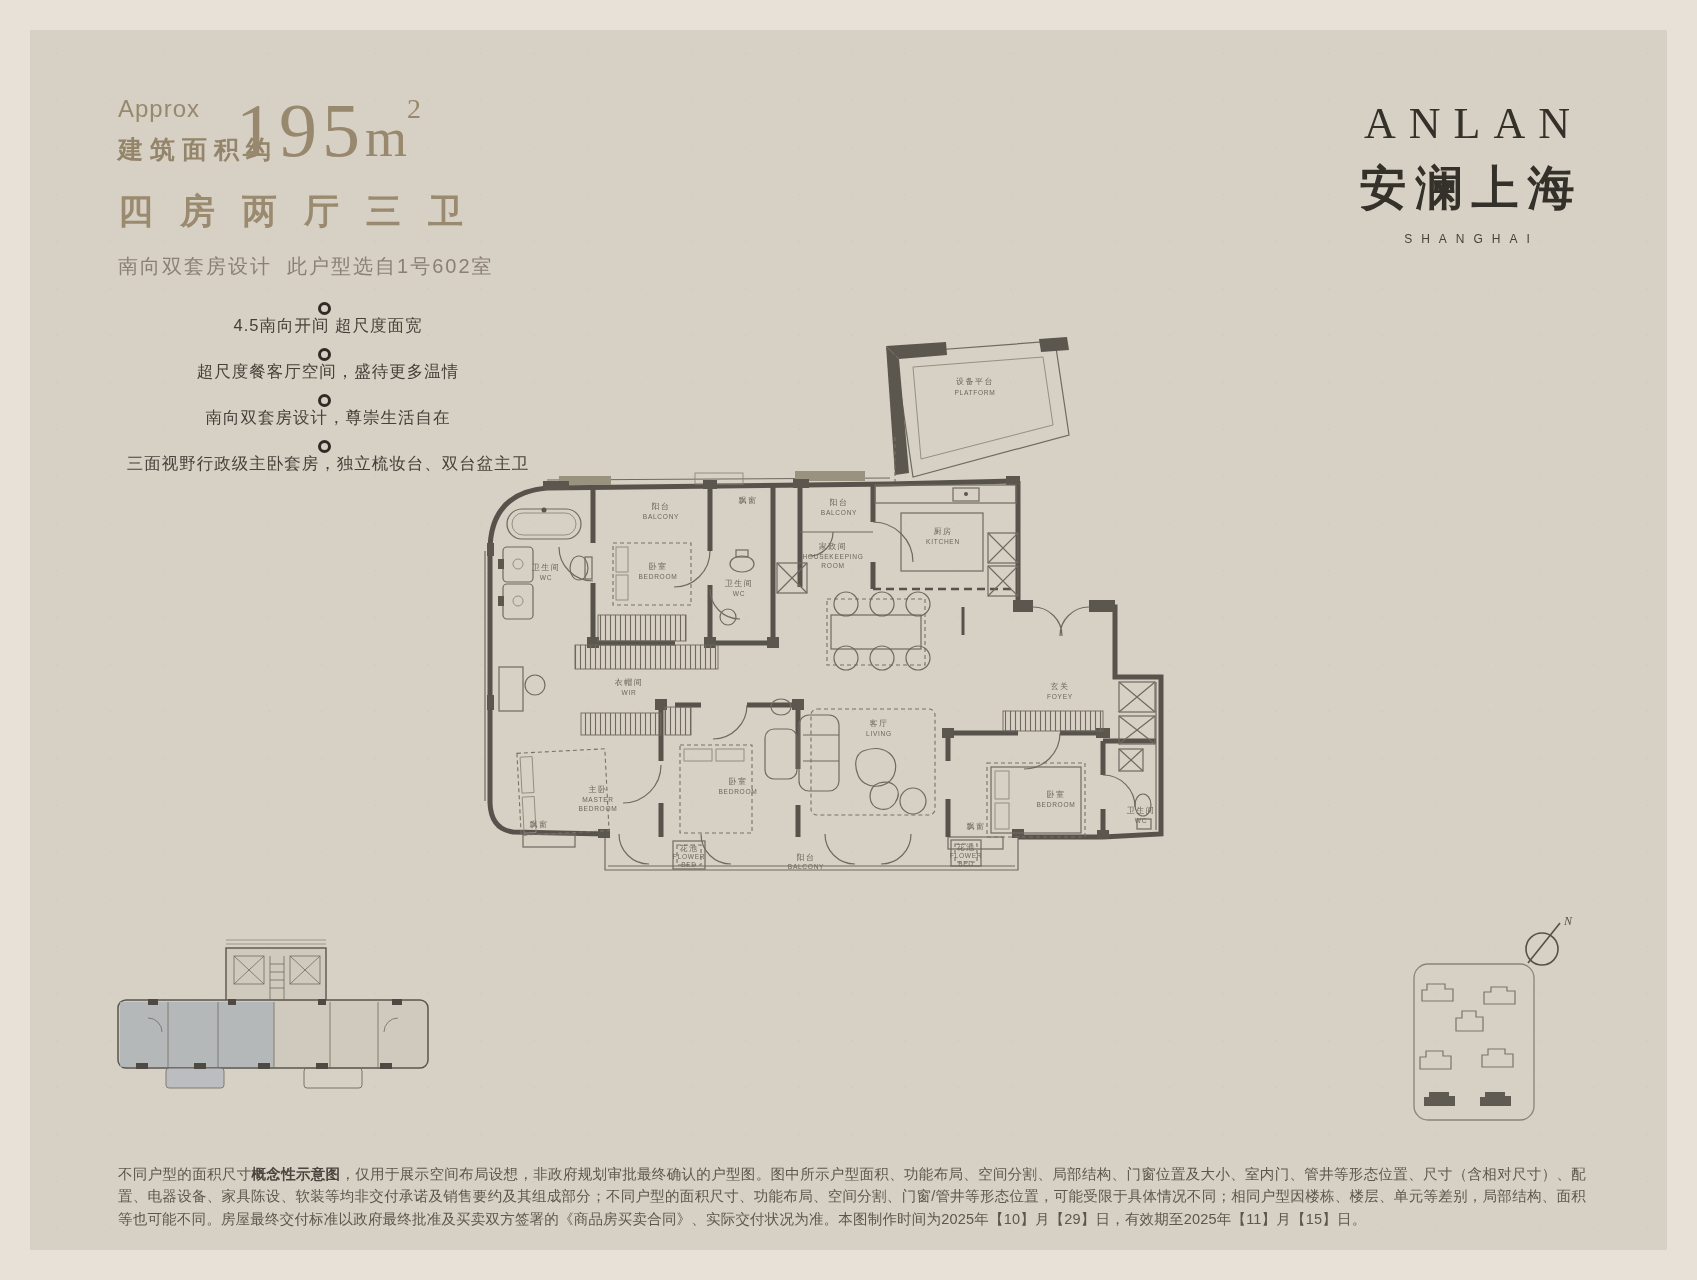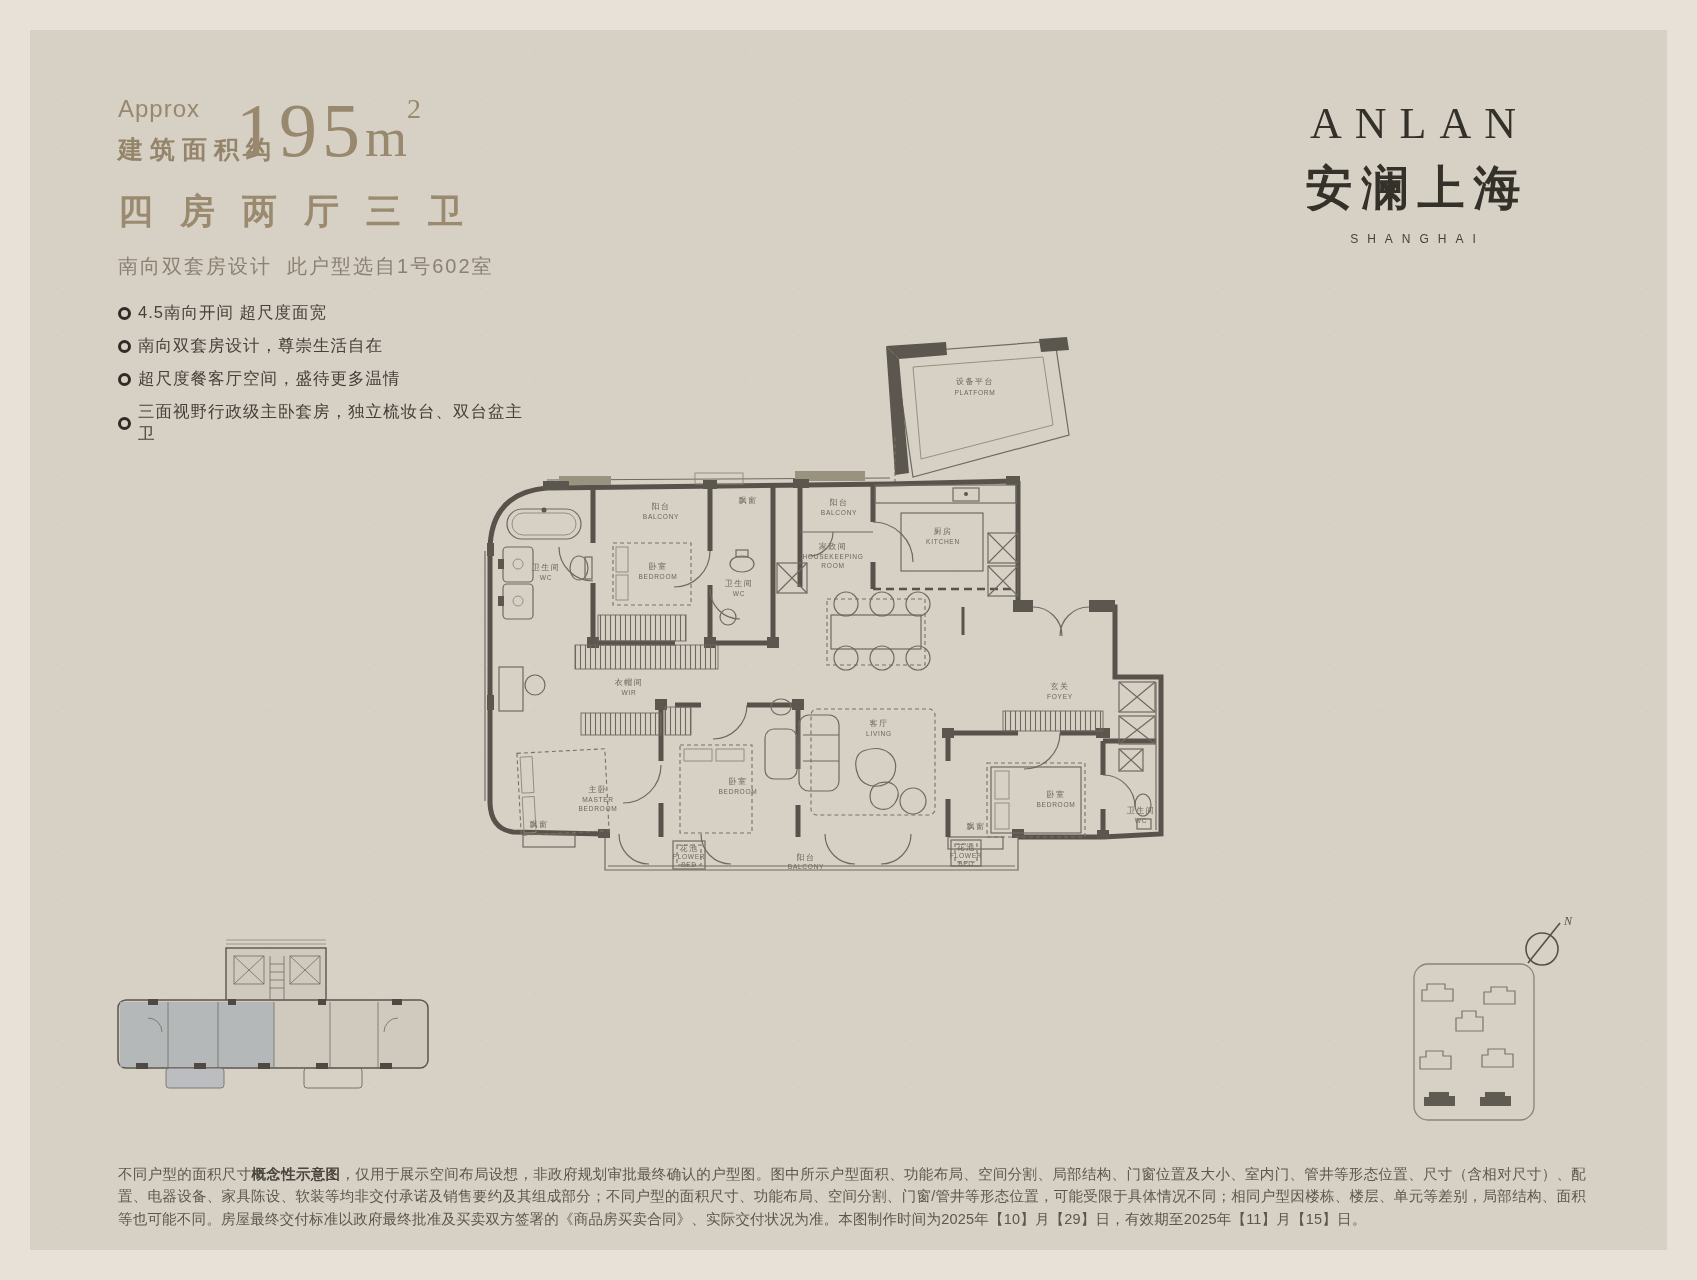--- a/index.html
+++ b/index.html
@@ -12,24 +12,24 @@
   .approx{font-size:24px;color:#98896e;letter-spacing:1px;}
   .area-prefix{font-size:25px;font-weight:700;color:#93846a;letter-spacing:7px;margin-top:10px;}
   .area-big{position:absolute;left:118px;top:-8px;color:#98896e;font-family:"Liberation Serif",serif;}
   .area-value{font-size:76px;letter-spacing:5px;}
   .area-unit{font-size:54px;letter-spacing:0;}
   .area-exp{font-size:28px;vertical-align:38px;}
   .rooms-line{display:flex;justify-content:space-between;width:345px;margin-top:22px;
     font-size:35px;font-weight:700;color:#9a8b70;}
   .note-line{margin-top:18px;font-size:20px;color:#8a8173;letter-spacing:2px;white-space:pre;}
   .features{list-style:none;margin:22px 0 0 0;padding:0;}
-  .features li{display:flex;align-items:center;margin-bottom:11px;font-size:16.5px;color:#45413a;letter-spacing:1px;}
+  .features li{display:flex;align-items:center;margin-bottom:11px;font-size:16.5px;color:#45413a;letter-spacing:1px;flex-direction:column;}
   .dot{width:7px;height:7px;border:3.5px solid #2f2c27;border-radius:50%;margin-right:7px;flex:0 0 auto;}
   
-  .brand{position:absolute;left:1258px;top:68px;width:250px;text-align:center;color:#34312b;}
+  .brand{position:absolute;left:1312px;top:68px;width:250px;text-align:center;color:#34312b;}
   .brand-en{font-family:"Liberation Serif",serif;font-size:44px;letter-spacing:13px;margin-left:13px;}
   .brand-cn{font-size:47px;font-weight:600;letter-spacing:9px;margin-left:9px;margin-top:8px;}
   .brand-city{font-size:12px;letter-spacing:9px;margin-left:9px;margin-top:12px;color:#45423b;}
   
   .plan{position:absolute;left:413px;top:307px;}
   .w{stroke:#57524b;stroke-width:5;fill:none;}
   .w3{stroke:#57524b;stroke-width:3;fill:none;}
   .t{stroke:#6f6a61;stroke-width:1.2;fill:none;}
   .t2{stroke:#8d887d;stroke-width:0.9;fill:none;}
   .d{stroke:#767167;stroke-width:1.1;fill:none;stroke-dasharray:4 3;}
@@ -66,25 +66,25 @@
       <span>卫</span>
     </div>
     <div class="note-line">南向双套房设计  此户型选自1号602室</div>
     <ul class="features">
       <li>
           <span class="dot"></span>
           <span>4.5南向开间 超尺度面宽</span>
         </li>
       <li>
           <span class="dot"></span>
-          <span>南向双套房设计，尊崇生活自在</span>
+          <span>超尺度餐客厅空间，盛待更多温情</span>
         </li>
       <li>
           <span class="dot"></span>
-          <span>超尺度餐客厅空间，盛待更多温情</span>
+          <span>南向双套房设计，尊崇生活自在</span>
         </li>
       <li>
           <span class="dot"></span>
           <span>三面视野行政级主卧套房，独立梳妆台、双台盆主卫</span>
         </li>
     </ul>
   </header>
 
   <div class="brand">
     <div class="brand-en">ANLAN</div>

